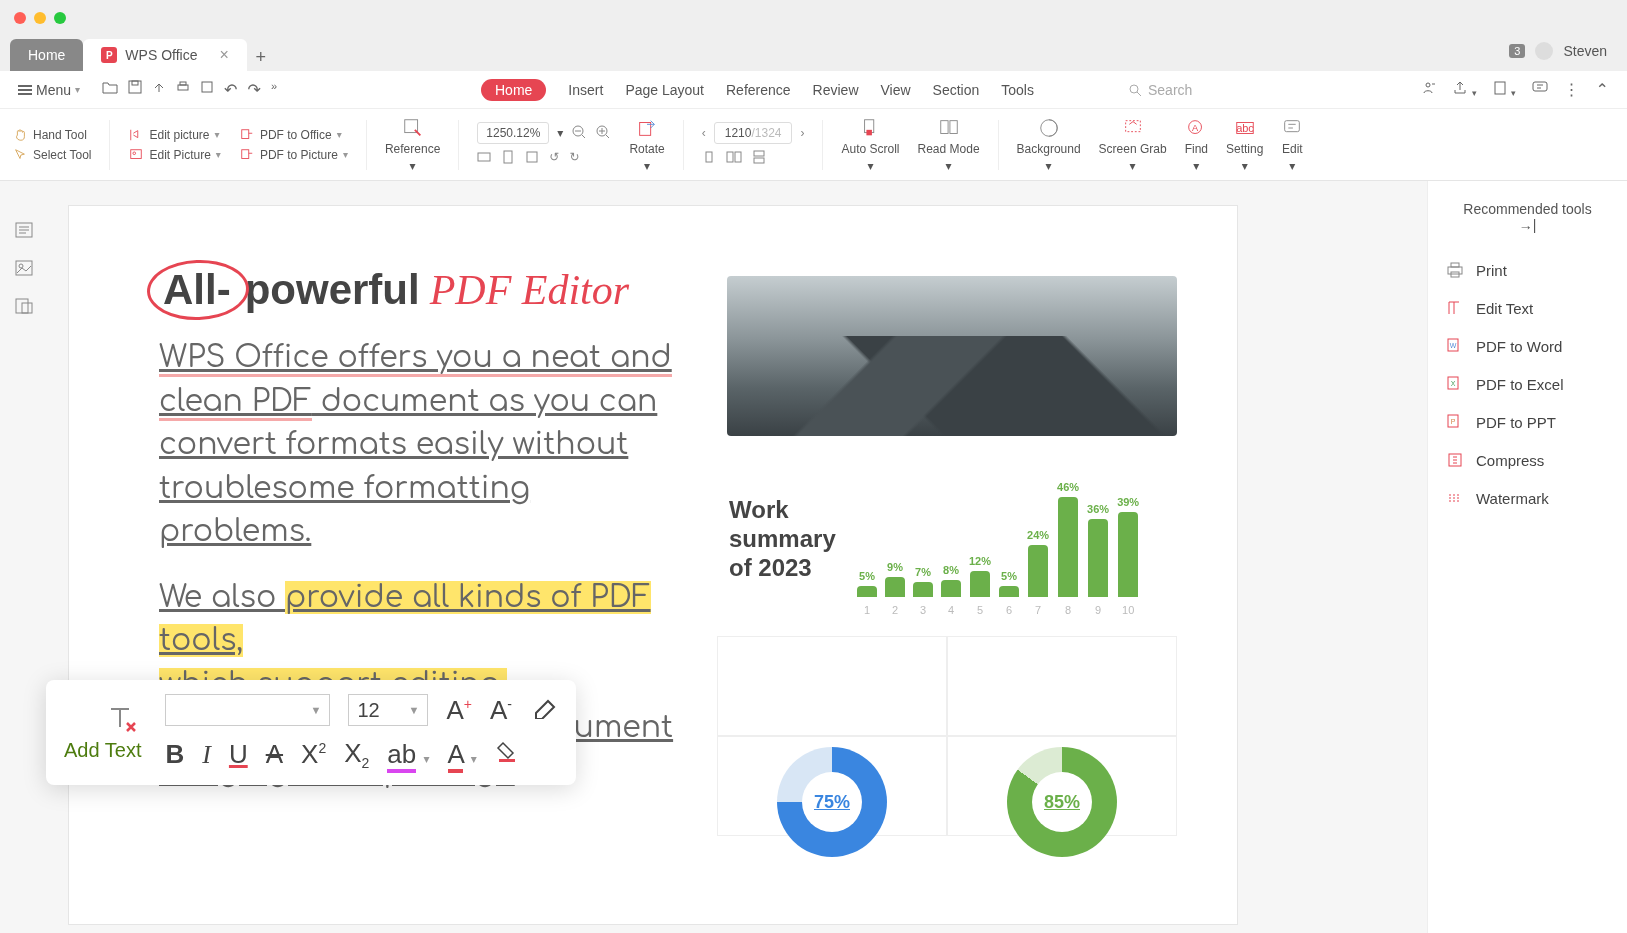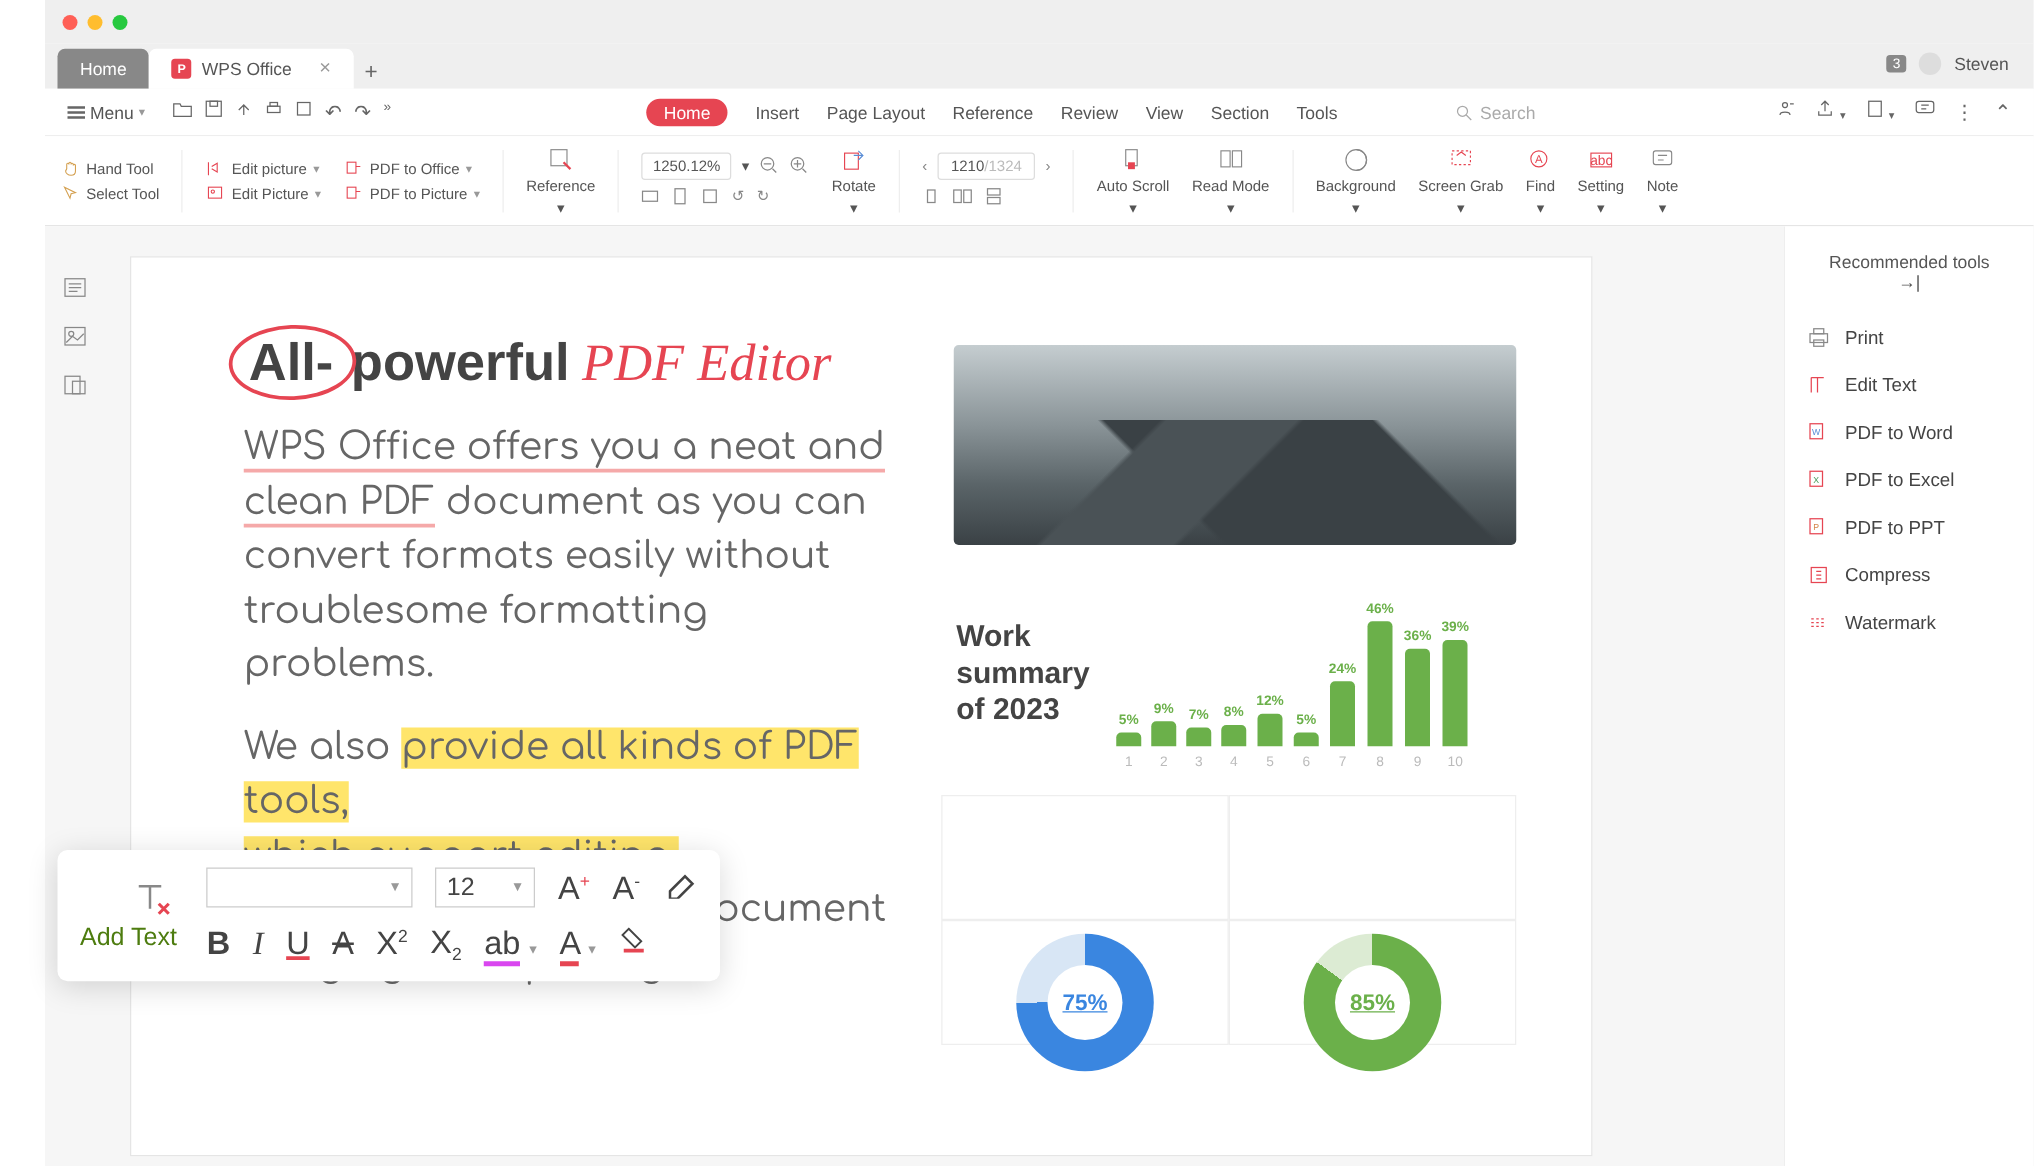--- a/index.html
+++ b/index.html
@@ -1,18 +1,18 @@
 <!DOCTYPE html>
 <html><head>
 <meta charset="utf-8">
 <style>
 * { box-sizing: border-box; margin: 0; padding: 0; }
 body { font-family: -apple-system, BlinkMacSystemFont, "Segoe UI", Arial, sans-serif; background: #f5f5f5; width: 1627px; height: 933px; overflow: hidden; }
 
-.window { width: 1627px; height: 933px; background: #fff; display: flex; flex-direction: column; padding-left: 36px; }
+.window { width: 1627px; height: 933px; background: #fff; display: flex; flex-direction: column; }
 
 .titlebar { height: 35px; background: #efefef; display: flex; align-items: center; padding: 0 14px; gap: 8px; }
 .dot { width: 12px; height: 12px; border-radius: 50%; }
 .dot.red { background: #ff5f56; }
 .dot.yellow { background: #ffbd2e; }
 .dot.green { background: #27c93f; }
 
 .tabbar { height: 36px; background: #efefef; display: flex; align-items: flex-end; padding: 0 10px; }
 .tab { height: 32px; display: flex; align-items: center; padding: 0 18px; font-size: 14px; color: #555; border-radius: 6px 6px 0 0; gap: 8px; }
 .tab.home { background: #888; color: #fff; }
@@ -56,21 +56,21 @@
 
 .doc-scroll { flex: 1; padding: 24px 0 0 20px; overflow: hidden; }
 .page { width: 1170px; height: 720px; background: #fff; border: 1px solid #e5e5e5; padding: 60px 80px 40px 90px; position: relative; }
 
 .circled { color: #444; font-size: 42px; font-weight: 700; position: relative; display: inline-block; padding: 0 4px; }
 .circled::before { content: ''; position: absolute; border: 3px solid #e64552; border-radius: 50%; left: -12px; right: -14px; top: -6px; bottom: -6px; transform: rotate(-2deg); }
 .title-row { display: flex; align-items: baseline; gap: 10px; }
 .powerful { font-size: 42px; font-weight: 700; color: #444; }
 .handwrite { font-family: 'Brush Script MT', cursive; font-size: 42px; color: #e64552; font-style: italic; }
 
-.body-text { color: #666; font-size: 30px; line-height: 1.45; margin-top: 22px; max-width: 520px; font-family: 'Comfortaa', -apple-system, sans-serif; font-weight: 400; }
+.body-text { color: #666; font-size: 30px; line-height: 1.45; margin-top: 22px; max-width: 520px; font-family: 'Comfortaa', -apple-system, sans-serif; font-weight: 400; text-decoration: underline; }
 .body-text .under { border-bottom: 3px solid #f5a9a9; }
 .body-text .hl { background: #ffe56b; }
 
 .mountains { position: absolute; right: 60px; top: 70px; width: 450px; height: 160px; background: linear-gradient(180deg, #c5cdd0 0%, #8a9498 40%, #5a6468 70%, #3a4145 100%); border-radius: 4px; overflow: hidden; }
 .mountains::before { content: ''; position: absolute; bottom: 0; left: 0; right: 0; height: 100px; background: linear-gradient(135deg, transparent 30%, #4a5256 31%, #4a5256 50%, transparent 51%), linear-gradient(-135deg, transparent 20%, #3a4145 21%, #3a4145 60%, transparent 61%); }
 
 .chart-area { position: absolute; right: 60px; top: 270px; width: 460px; }
 .chart-title { font-size: 24px; font-weight: 700; color: #444; line-height: 1.2; width: 120px; position: absolute; left: 12px; top: 20px; }
 .bars-wrap { position: absolute; left: 140px; top: 0; width: 320px; height: 140px; display: flex; align-items: flex-end; gap: 8px; }
 .bar-col { display: flex; flex-direction: column; align-items: center; gap: 4px; }
@@ -366,21 +366,21 @@
           <rect x="3" y="6" width="18" height="12" fill="none" stroke="#e64552"></rect>
         </svg>
       <span>Setting</span>
         <span class="chev">▾</span>
     </div>
     <div class="tool-big">
       <svg class="icn-big" viewBox="0 0 24 24">
           <rect x="4" y="4" width="16" height="12" rx="2" fill="none" stroke="#888"></rect>
           <path d="M8 8h8M8 12h5" stroke="#888"></path>
         </svg>
-      <span>Note</span>
+      <span>Edit</span>
         <span class="chev">▾</span>
     </div>
   </div>
 
   <div class="content-area">
 
     <div class="left-rail">
       <span><svg width="20" height="18">
             <rect x="2" y="2" width="16" height="14" fill="none" stroke="#888"></rect>
             <path d="M5 6h10M5 9h10M5 12h7" stroke="#888"></path>

